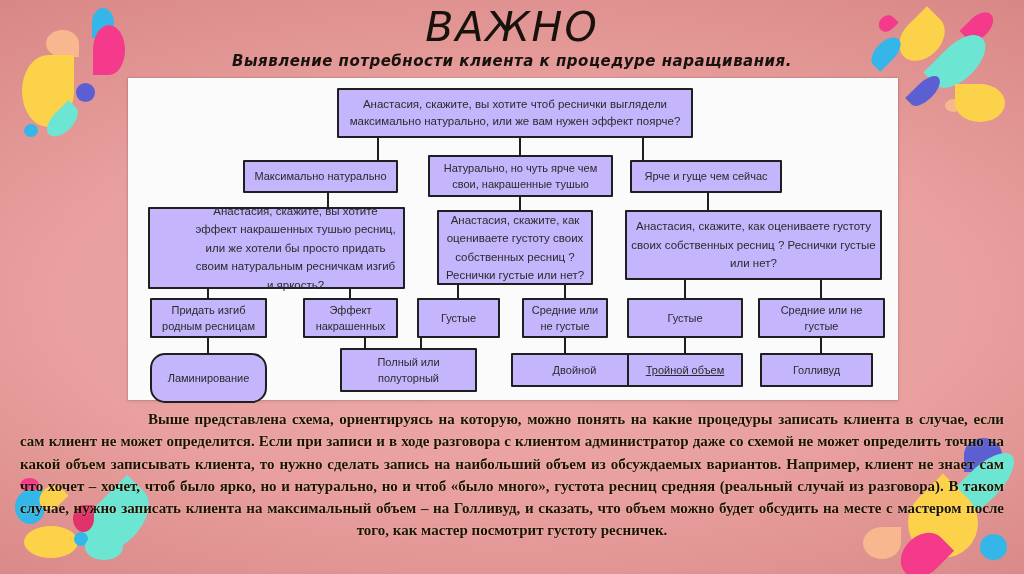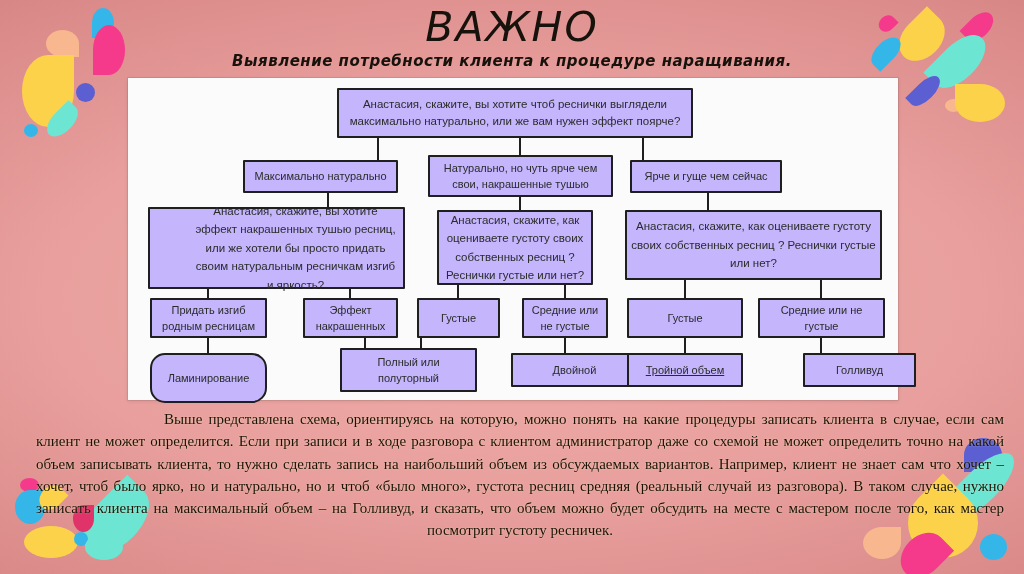--- a/index.html
+++ b/index.html
@@ -36,22 +36,22 @@
   .node{
     position:absolute;box-sizing:border-box;
     background:#c4b5fd;border:2px solid #1f1f1f;border-radius:1px;
     display:flex;align-items:center;justify-content:center;
     text-align:center;color:#2b2b2b;
     font-size:11px;line-height:1.5;padding:1px 4px;
   }
   .vline{position:absolute;width:2px;background:#1f1f1f;}
   
   #body-text{
-    position:absolute;left:36px;right:20px;top:408px;z-index:4;
-    font-family:"Liberation Serif", serif;font-weight:400;
+    position:absolute;left:20px;right:20px;top:408px;z-index:4;
+    font-family:"Liberation Serif", serif;font-weight:700;
     font-size:15px;line-height:22.3px;color:#1c1306;
     text-align:justify;text-align-last:center;text-indent:128px;
     text-shadow:0 0 2px rgba(255,255,205,0.45);
   }
 </style>
 </head>
 <body>
 
 <div id="slide">
 
@@ -108,21 +108,21 @@
     <div class="node" style="left:175px;top:220px;width:95px;height:40px;">Эффект накрашенных</div>
     <div class="node" style="left:289px;top:220px;width:83px;height:40px;">Густые</div>
     <div class="node" style="left:394px;top:220px;width:86px;height:40px;">Средние или не густые</div>
     <div class="node" style="left:499px;top:220px;width:116px;height:40px;">Густые</div>
     <div class="node" style="left:630px;top:220px;width:127px;height:40px;">Средние или не густые</div>
 
     <div class="node" style="left:22px;top:275px;width:117px;height:50px;border-radius:15px;">Ламинирование</div>
     <div class="node" style="left:212px;top:270px;width:137px;height:44px;">Полный или полуторный</div>
     <div class="node" style="left:355px;top:275px;width:127px;height:34px;margin-left:28px;">Двойной</div>
     <div class="node" style="left:499px;top:275px;width:116px;height:34px;text-decoration:underline;">Тройной объем</div>
-    <div class="node" style="left:632px;top:275px;width:113px;height:34px;margin-left:43px;">Голливуд</div>
+    <div class="node" style="left:632px;top:275px;width:113px;height:34px;">Голливуд</div>
 
     <div class="vline" style="left:249px;top:60px;height:22px;"></div>
     <div class="vline" style="left:391px;top:60px;height:17px;"></div>
     <div class="vline" style="left:514px;top:60px;height:22px;"></div>
     <div class="vline" style="left:199px;top:115px;height:14px;"></div>
     <div class="vline" style="left:391px;top:119px;height:13px;"></div>
     <div class="vline" style="left:579px;top:115px;height:17px;"></div>
     <div class="vline" style="left:79px;top:211px;height:9px;"></div>
     <div class="vline" style="left:221px;top:211px;height:9px;"></div>
     <div class="vline" style="left:329px;top:207px;height:13px;"></div>

